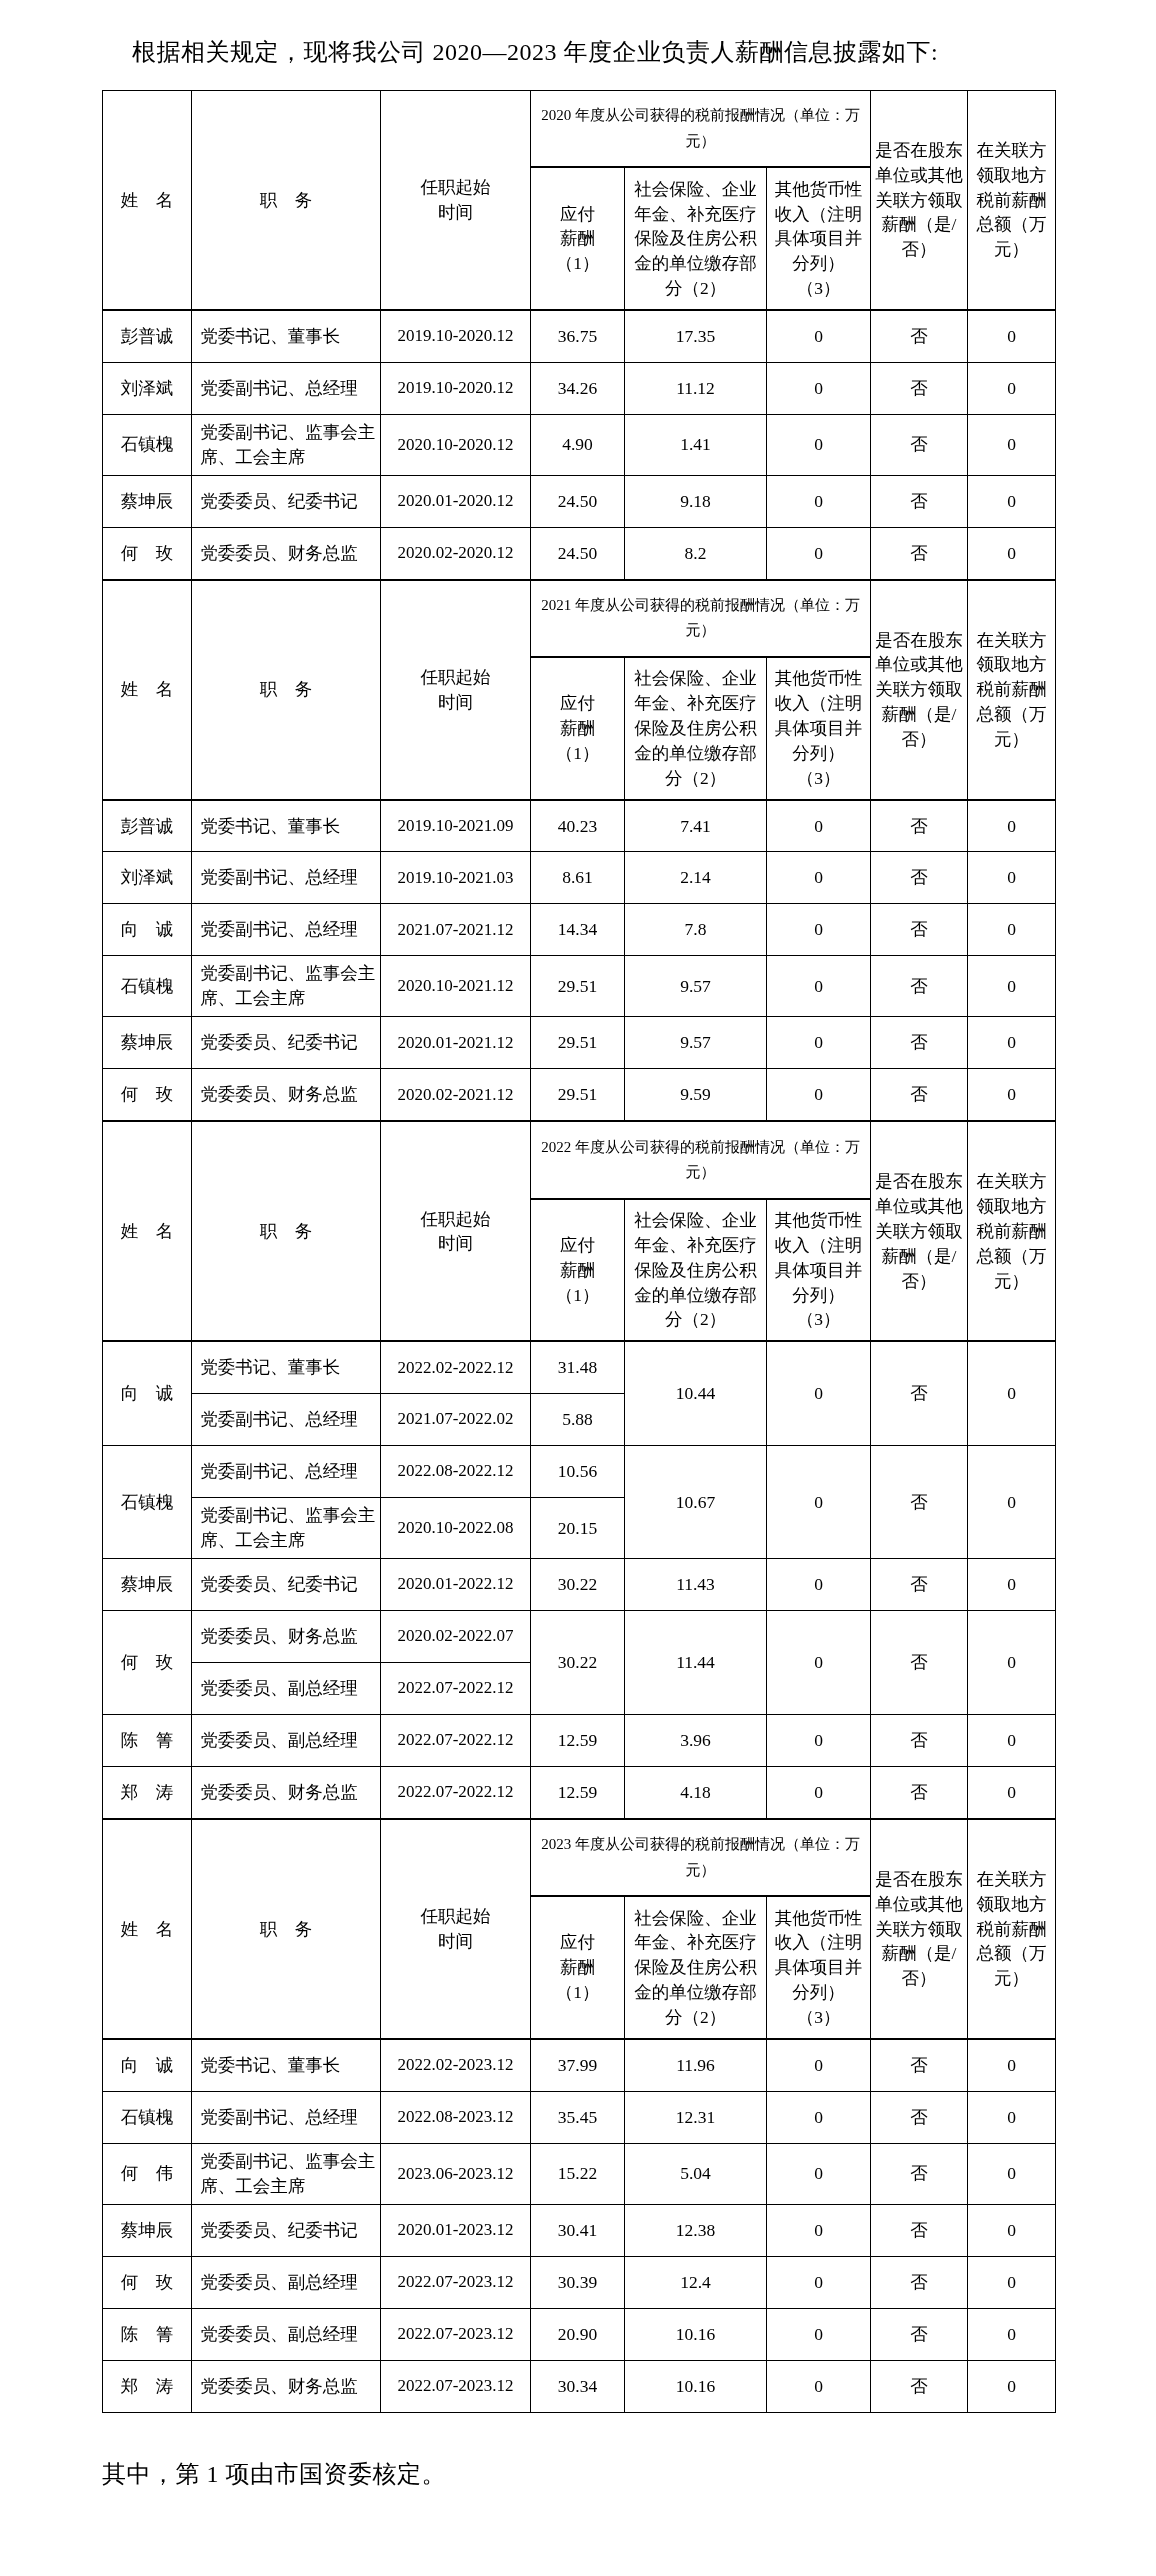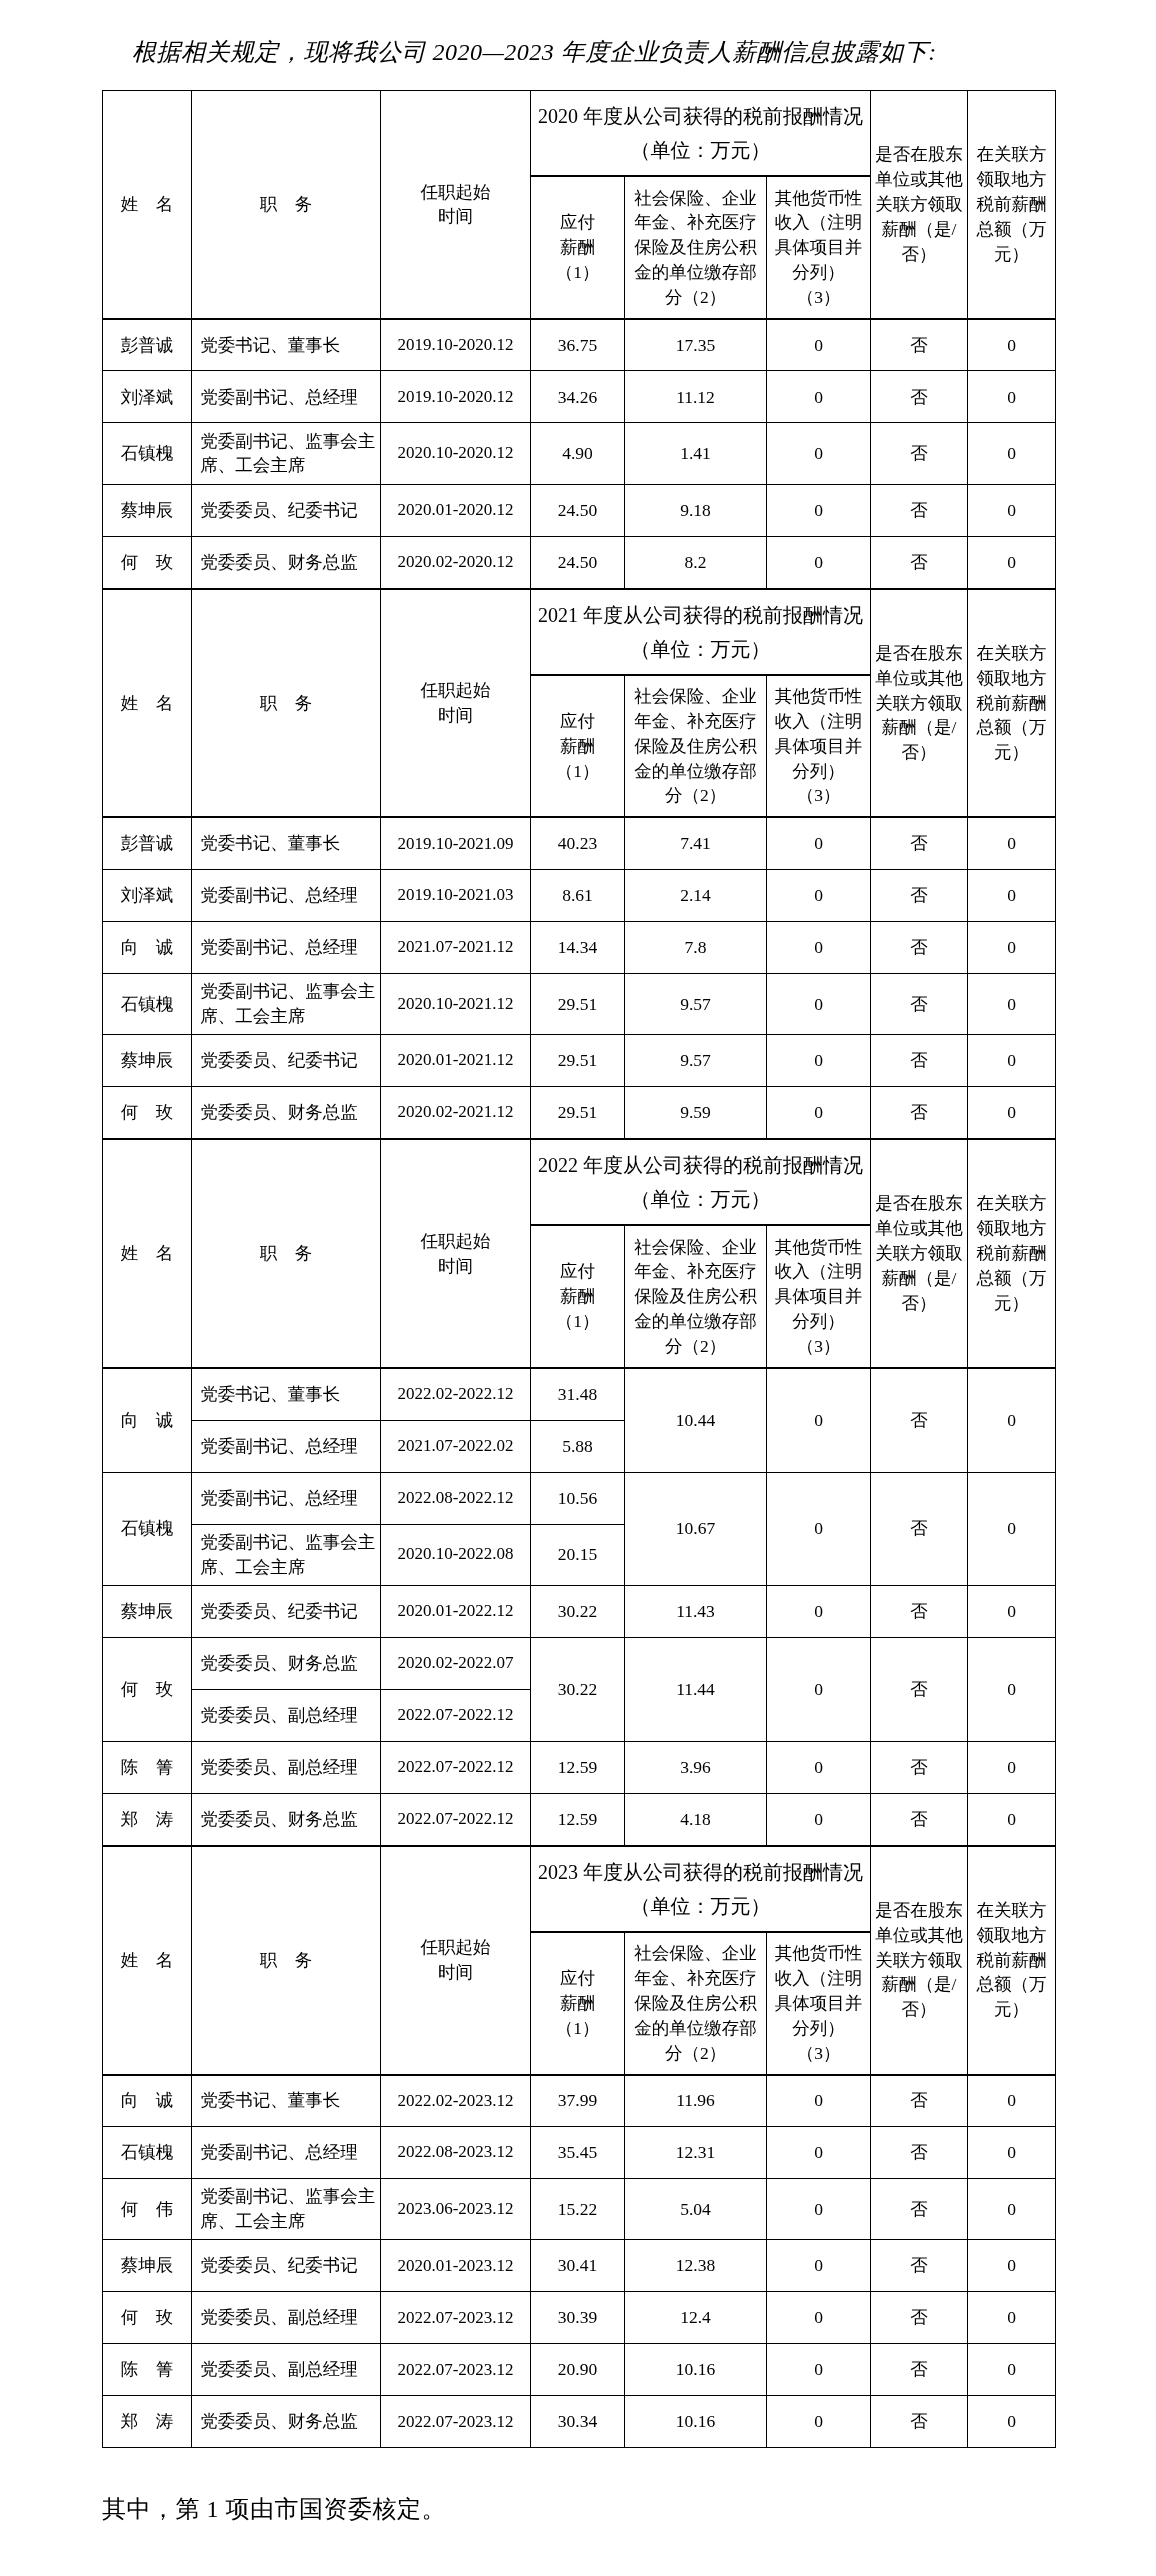--- a/index.html
+++ b/index.html
@@ -6,40 +6,40 @@
   html, body { background: #ffffff; }
   body {
     width: 1157px; height: 2770px; overflow: hidden;
     color: #000;
     font-family: "Liberation Serif", "DejaVu Serif", serif;
   }
   .page { padding: 36px 90px 0 102px; }
 
   .intro {
     font-size: 24px; line-height: 1.35; text-indent: 30px;
-    letter-spacing: 0.5px; margin-bottom: 21.6px; font-style: italic;
+    letter-spacing: 0.5px; margin-bottom: 21.6px;
   }
 
   section.tbl { margin: 0; }
   .tbl-0 { margin-bottom: 27px; }
   .tbl-1 { margin-bottom: 61px; }
   .tbl-2 { margin-bottom: 36px; }
   .tbl-3 { margin-bottom: 0; }
 
   table {
     border-collapse: collapse; table-layout: fixed;
     width: 952px; border: 1.5px solid #000;
   }
   th, td {
     border: 1px solid #000; text-align: center; vertical-align: middle;
     font-size: 17.5px; line-height: 1.42; font-weight: normal;
     padding: 5.2px 4.1px; overflow: hidden;
   }
   thead th { border-bottom: 2.1px solid #000; padding: 8.2px 4.1px; }
-  th.yr { height: 77px; font-size: 20px; line-height: 1.7; }
+  th.yr { height: 77px; font-size: 15px; line-height: 1.7; }
   thead tr.sub th { height: 116px; }
   tbody td { height: 52px; }
   tbody tr.rmajor td { border-top-width: 1.5px; }
   td.ps { text-align: left; padding-left: 8.2px; }
   td.tm { font-size: 17px; white-space: nowrap; letter-spacing: 0; }
   td.nu { font-size: 17.5px; }
   .span-time { display: inline-block; max-width: 4.6em; }
   .span-pay  { display: inline-block; max-width: 2.6em; }
 
   .notes { margin-top: 45px; font-size: 24px; line-height: 1.35; letter-spacing: 0.5px; }

